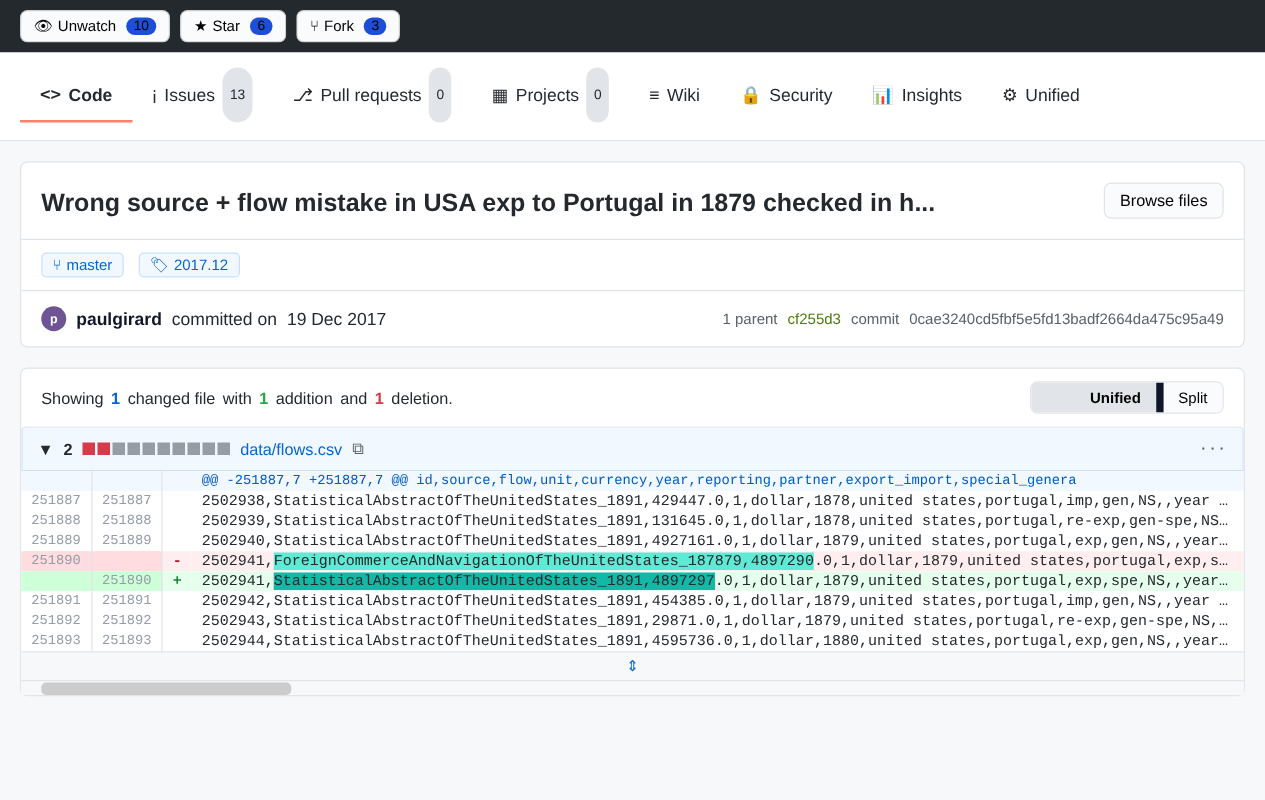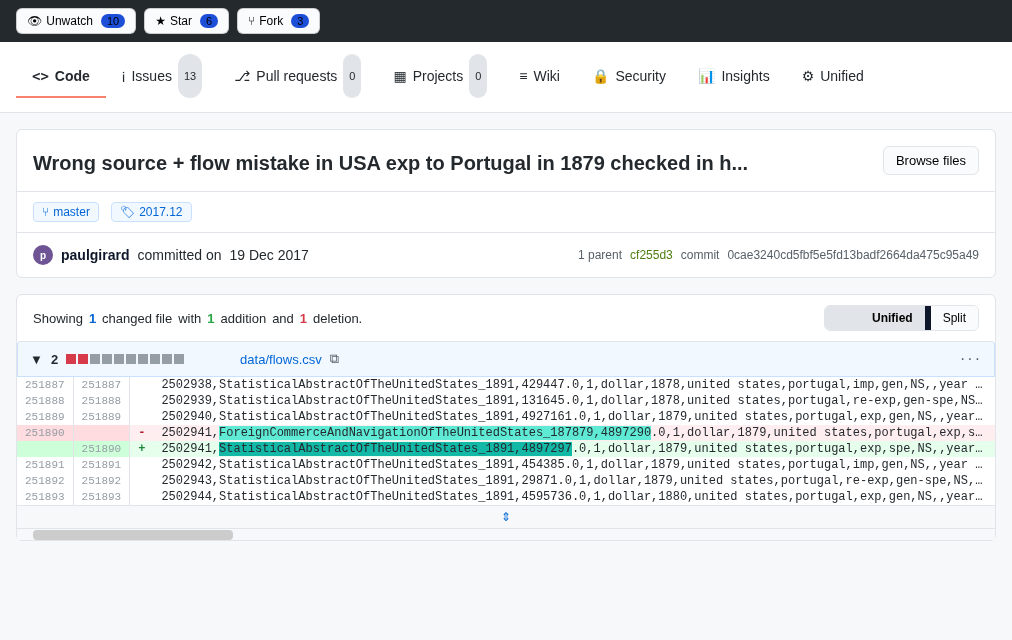--- a/index.html
+++ b/index.html
@@ -211,32 +211,38 @@
           <span class="diff-stat-sq sq-red"></span>
           <span class="diff-stat-sq sq-gray"></span>
           <span class="diff-stat-sq sq-gray"></span>
           <span class="diff-stat-sq sq-gray"></span>
           <span class="diff-stat-sq sq-gray"></span>
           <span class="diff-stat-sq sq-gray"></span>
           <span class="diff-stat-sq sq-gray"></span>
           <span class="diff-stat-sq sq-gray"></span>
           <span class="diff-stat-sq sq-gray"></span>
         </span>
-        <a style="color:#0366d6;cursor:pointer;margin-left:48px;">data/flows.csv</a>
+        <a style="color:#0366d6;cursor:pointer;">data/flows.csv</a>
         <span style="cursor:pointer;color:#586069;">⧉</span>
       </div>
       <div class="file-actions">
         <span style="cursor:pointer;font-size:16px;letter-spacing:2px;">···</span>
       </div>
     </div>
 
     <div class="diff-scroll-area">
       <table class="diff-table">
         <tbody>
 
+          <tr class="diff-hunk">
+            <td class="line-num"></td>
+            <td class="line-num"></td>
+            <td class="sign-col"></td>
+            <td class="line-content">@@ -251887,7 +251887,7 @@ id,source,flow,unit,currency,year,reporting,partner,export_import,special_genera</td>
+          </tr>
 
         <tr class="diff-ctx">
               <td class="line-num">251887</td>
               <td class="line-num">251887</td>
               <td class="sign-col"> </td>
               <td class="line-content">2502938,StatisticalAbstractOfTheUnitedStates_1891,429447.0,1,dollar,1878,united states,portugal,imp,gen,NS,,year endir</td>
             </tr>
             <tr class="diff-ctx">
               <td class="line-num">251888</td>
               <td class="line-num">251888</td>

